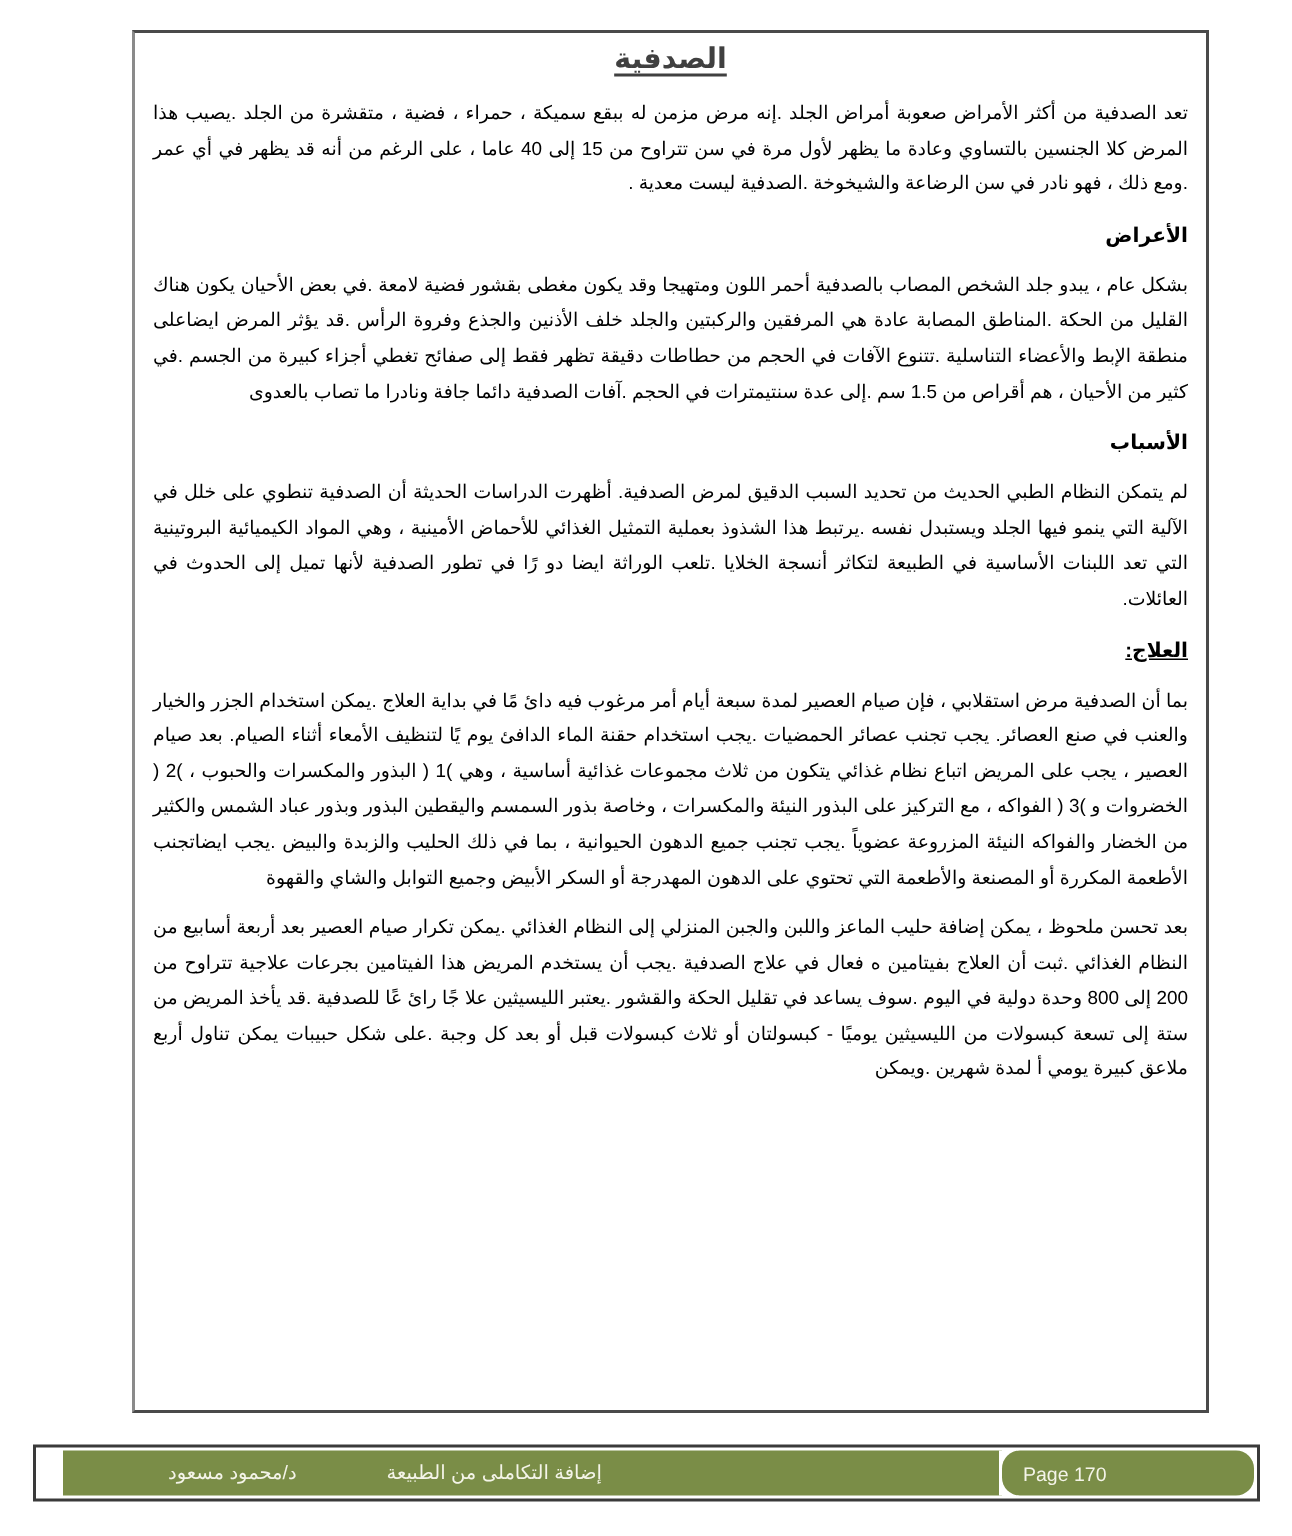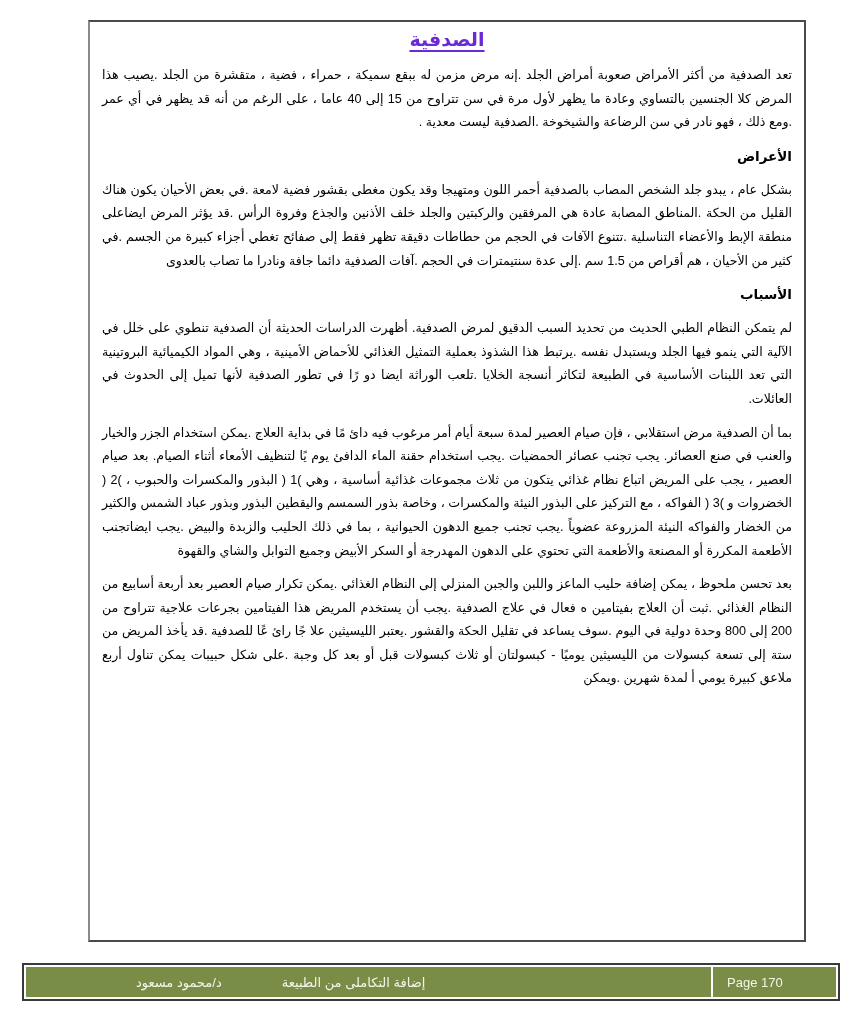--- a/index.html
+++ b/index.html
@@ -6,58 +6,59 @@
   body { width: 861px; height: 1024px; position: relative; overflow: hidden;
          font-family: "Liberation Sans", "DejaVu Sans", sans-serif; color: #000; }
   .page-frame {
     position: absolute; left: 88px; top: 20px; width: 718px; height: 922px;
     border-top: 2px solid #4a4a4a; border-left: 2px solid #8a8a8a;
     border-right: 2px solid #4a4a4a; border-bottom: 2px solid #4a4a4a;
     box-sizing: border-box; overflow: hidden;
   }
   .content { direction: rtl; text-align: justify; padding: 2px 12px 0 12px; }
   .doc-title {
-    text-align: center; color: #6d28d9; font-weight: bold; font-size: 19px;
+    text-align: center; color: #404040; font-weight: bold; font-size: 19px;
     text-decoration: underline; text-decoration-thickness: 2px; text-underline-offset: 4px;
     margin: 2px 0 10px 0; line-height: 28px;
   }
   .para { font-size: 12.6px; line-height: 23.6px; margin: 0 0 10px 0; }
   .heading { font-weight: bold; font-size: 13.5px; margin: 0 0 10px 0; line-height: 24px; }
   .heading.underlined { text-decoration: underline; }
   .footer {
     position: absolute; left: 22px; top: 963px; width: 818px; height: 38px;
     border: 2px solid #3a3a3a; background: #ffffff; box-sizing: border-box; padding: 2px;
     display: flex; direction: ltr;
   }
   .footer-main {
     flex: 1; background: #7a8d47; color: #f4f4e8; display: flex; align-items: center;
-    justify-content: flex-start; padding-left: 110px; font-size: 13px; letter-spacing: 3px;
-    border-right: 2px solid #ffffff; direction: ltr;
+    justify-content: flex-start; padding-left: 70px; font-size: 13px; letter-spacing: 3px;
+    border-right: 2px solid #ffffff; direction: ltr; margin-left: 16px;
   }
   .footer-main span { direction: rtl; unicode-bidi: embed; white-space: nowrap; }
   .footer-book { margin-left: 60px; }
   .footer-page {
-    width: 123px; background: #7a8d47; color: #f4f4e8; display: flex; align-items: center;
-    padding-left: 14px; font-size: 13px; box-sizing: border-box;
+    width: 168px; background: #7a8d47; color: #f4f4e8; display: flex; align-items: center;
+    padding-left: 14px; font-size: 13px; box-sizing: border-box; border-radius: 12px;
   }
 </style>
 </head>
 <body>
 
 <div class="page-frame">
   <div class="content">
     <div class="doc-title">الصدفية</div>
     <p class="para">تعد الصدفية من أكثر الأمراض صعوبة أمراض الجلد .إنه مرض مزمن  له ببقع سميكة ، حمراء ، فضية ، متقشرة من الجلد .يصيب هذا المرض كلا الجنسين بالتساوي وعادة ما يظهر لأول مرة في سن تتراوح من 15 إلى 40 عاما ، على الرغم من أنه قد يظهر في أي عمر .ومع ذلك ، فهو نادر في سن الرضاعة والشيخوخة .الصدفية ليست معدية .</p>
 
     <div class="heading">الأعراض</div>
     <p class="para">بشكل عام ، يبدو جلد الشخص المصاب بالصدفية أحمر اللون ومتهيجا وقد يكون مغطى بقشور فضية لامعة .في بعض الأحيان يكون هناك القليل من الحكة .المناطق المصابة عادة هي المرفقين والركبتين والجلد خلف الأذنين والجذع وفروة الرأس .قد يؤثر المرض ايضاعلى منطقة الإبط والأعضاء التناسلية .تتنوع الآفات في الحجم من حطاطات دقيقة تظهر فقط إلى صفائح تغطي أجزاء كبيرة من الجسم .في كثير من الأحيان ، هم أقراص من 1.5 سم .إلى عدة سنتيمترات في الحجم .آفات الصدفية دائما جافة ونادرا ما تصاب بالعدوى</p>
 
     <div class="heading">الأسباب</div>
     <p class="para">لم يتمكن النظام الطبي الحديث من تحديد السبب الدقيق لمرض الصدفية. أظهرت الدراسات الحديثة أن الصدفية تنطوي على خلل في الآلية التي ينمو فيها الجلد ويستبدل نفسه .يرتبط هذا الشذوذ بعملية التمثيل الغذائي للأحماض الأمينية ، وهي المواد الكيميائية البروتينية التي تعد اللبنات الأساسية في الطبيعة لتكاثر أنسجة الخلايا .تلعب الوراثة ايضا دو رًا في تطور الصدفية لأنها تميل إلى الحدوث في العائلات.</p>
 
+    <div class="heading underlined">العلاج:</div>
     <p class="para">بما أن الصدفية مرض استقلابي ، فإن صيام العصير لمدة سبعة أيام أمر مرغوب فيه داىٔ مًا في بداية العلاج .يمكن استخدام الجزر والخيار والعنب في صنع العصائر. يجب تجنب عصائر الحمضيات .يجب استخدام حقنة الماء الدافئ يوم يًا لتنظيف الأمعاء أثناء الصيام. بعد صيام العصير ، يجب على المريض اتباع نظام غذائي يتكون من ثلاث مجموعات غذائية أساسية ، وهي )1 ( البذور والمكسرات والحبوب ، )2 ( الخضروات و )3 ( الفواكه ، مع التركيز على البذور النيئة والمكسرات ، وخاصة بذور السمسم واليقطين البذور وبذور عباد الشمس والكثير من الخضار والفواكه النيئة المزروعة عضوياً .يجب تجنب جميع الدهون الحيوانية ، بما في ذلك الحليب والزبدة والبيض .يجب ايضاتجنب الأطعمة المكررة أو المصنعة والأطعمة التي تحتوي على الدهون المهدرجة أو السكر الأبيض وجميع التوابل والشاي والقهوة</p>
     <p class="para">بعد تحسن ملحوظ ، يمكن إضافة حليب الماعز واللبن والجبن المنزلي إلى النظام الغذائي .يمكن تكرار صيام العصير بعد أربعة أسابيع من النظام الغذائي .ثبت أن العلاج بفيتامين ه فعال في علاج الصدفية .يجب أن يستخدم المريض هذا الفيتامين بجرعات علاجية تتراوح من 200 إلى 800 وحدة دولية في اليوم .سوف يساعد في تقليل الحكة والقشور .يعتبر الليسيثين علا جًا رائ عًا للصدفية .قد يأخذ المريض من ستة إلى تسعة كبسولات من الليسيثين يوميًا - كبسولتان أو ثلاث كبسولات قبل أو بعد كل وجبة .على شكل حبيبات يمكن تناول أربع ملاعق كبيرة يومي أ لمدة شهرين .ويمكن</p>
   </div>
 </div>
 
 <div class="footer">
   <div class="footer-main">
     <span>د/محمود مسعود</span>
     <span class="footer-book">إضافة التكاملى من الطبيعة</span>
   </div>

